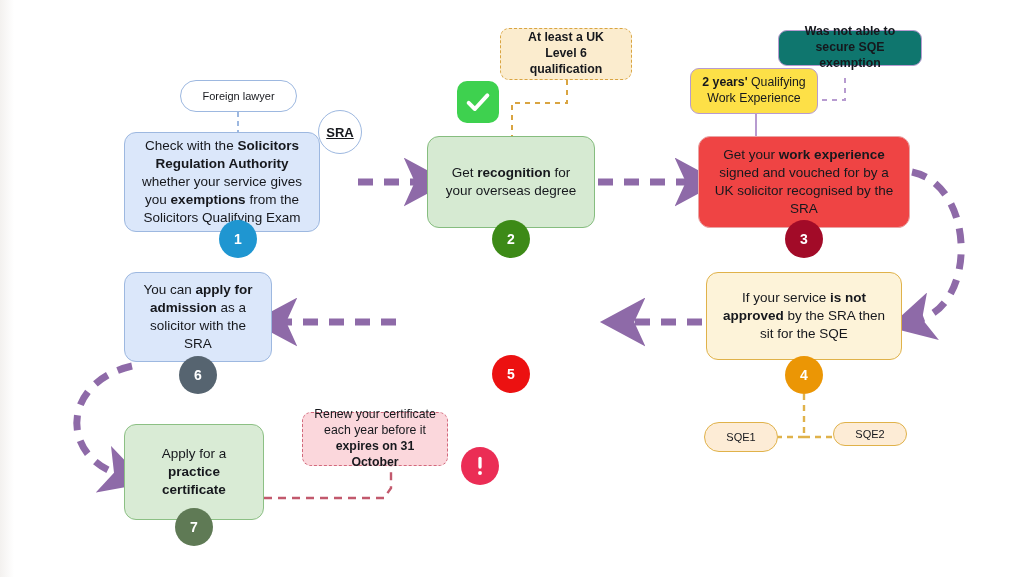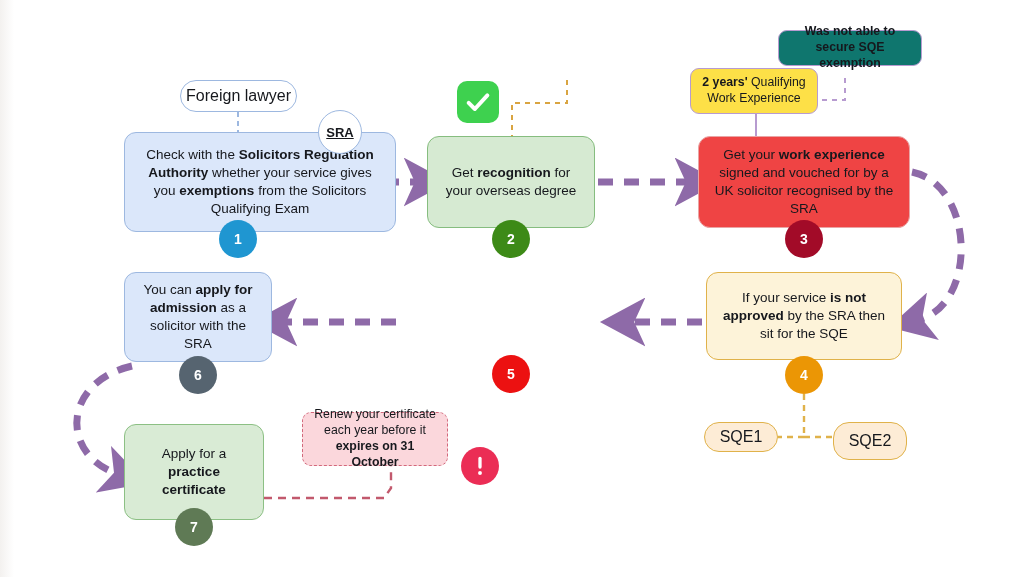--- a/index.html
+++ b/index.html
@@ -21,21 +21,21 @@
     text-align:center;
     font-size:13.5px;
     line-height:1.32;
     color:#16181d;
     padding:8px 12px;
     z-index:3;
   }
   .node .txt{display:block;}
   .node b{font-weight:bold;}
 
-  .n1{left:124px;top:132px;width:272px;height:100px;background:#dbe7fa;border:1.6px solid #9db8e0;}
+  .n1{left:124px;top:132px;width:196px;height:100px;background:#dbe7fa;border:1.6px solid #9db8e0;}
   .n2{left:427px;top:136px;width:168px;height:92px;background:#d6ead2;border:1.6px solid #86bd7f;}
   .n3{left:698px;top:136px;width:212px;height:92px;background:#ef4444;border:1.6px solid #e9a5a5;}
   .n4{left:706px;top:272px;width:196px;height:88px;background:#fdf3d9;border:1.6px solid #e0b24a;}
   .n5{left:400px;top:272px;width:222px;height:104px;background:#fdf3d9;border:1.6px solid #e0b24a;}
   .n6{left:124px;top:272px;width:148px;height:90px;background:#dbe7fa;border:1.6px solid #9db8e0;}
   .n7{left:124px;top:424px;width:140px;height:96px;background:#d9ebd5;border:1.6px solid #8cc084;}
 
   .badge{
     position:absolute;
     width:38px;height:38px;border-radius:50%;
@@ -47,26 +47,26 @@
   .b2{left:492px;top:220px;background:#3d8a17;}
   .b3{left:785px;top:220px;background:#a20b28;}
   .b4{left:785px;top:356px;background:#eb9605;}
   .b5{left:492px;top:355px;background:#ec1111;}
   .b6{left:179px;top:356px;background:#566470;}
   .b7{left:175px;top:508px;background:#5f7a55;}
 
   .pill{
     position:absolute;box-sizing:border-box;
     border-radius:16px;display:flex;align-items:center;justify-content:center;
-    font-size:16px;color:#16181d;text-align:center;z-index:4;
+    font-size:11px;color:#16181d;text-align:center;z-index:4;
   }
   .pill-foreign{left:180px;top:80px;width:117px;height:32px;background:#ffffff;border:1.4px solid #9db8e0;}
   .pill-sra{left:318px;top:110px;width:44px;height:44px;border-radius:50%;background:#ffffff;border:1.4px solid #9db8e0;font-weight:bold;font-size:13px;text-decoration:underline;}
   .pill-sqe1{left:704px;top:422px;width:74px;height:30px;background:#fdecd6;border:1.4px solid #e0b24a;}
-  .pill-sqe2{left:833px;top:422px;width:74px;height:38px;background:#fdecd6;border:1.4px solid #e0b24a;}
+  .pill-sqe2{left:833px;top:422px;width:74px;height:24px;background:#fdecd6;border:1.4px solid #e0b24a;}
 
   .callout{
     position:absolute;box-sizing:border-box;
     border-radius:9px;
     display:flex;align-items:center;justify-content:center;
     text-align:center;font-size:12.3px;line-height:1.3;
     color:#16181d;padding:6px 10px;z-index:4;
   }
   .c-level6{left:500px;top:28px;width:132px;height:52px;background:#fbecce;border:1.5px dashed #d9a441;}
   .c-sqeexempt{left:778px;top:30px;width:144px;height:36px;background:#0f766e;border:1.4px solid #b79bd0;font-weight:bold;}
@@ -162,20 +162,23 @@
   <div class="node n7">
     <span class="txt"><span>Apply for a </span><b>practice certificate</b></span>
   </div>
   <div class="badge b7">7</div>
 
   <div class="pill pill-foreign">Foreign lawyer</div>
   <div class="pill pill-sra">SRA</div>
   <div class="pill pill-sqe1">SQE1</div>
   <div class="pill pill-sqe2">SQE2</div>
 
+  <div class="callout c-level6">
+    <span class="txt"><b>At least a UK Level 6 qualification</b></span>
+  </div>
   <div class="callout c-sqeexempt">
     <span class="txt"><b>Was not able to secure SQE exemption</b></span>
   </div>
   <div class="callout c-qwe">
     <span class="txt"><b>2 years'</b><span> Qualifying Work Experience</span></span>
   </div>
   <div class="callout c-renew">
     <span class="txt"><span>Renew your certificate each year before it </span><b>expires on 31 October</b></span>
   </div>
 

